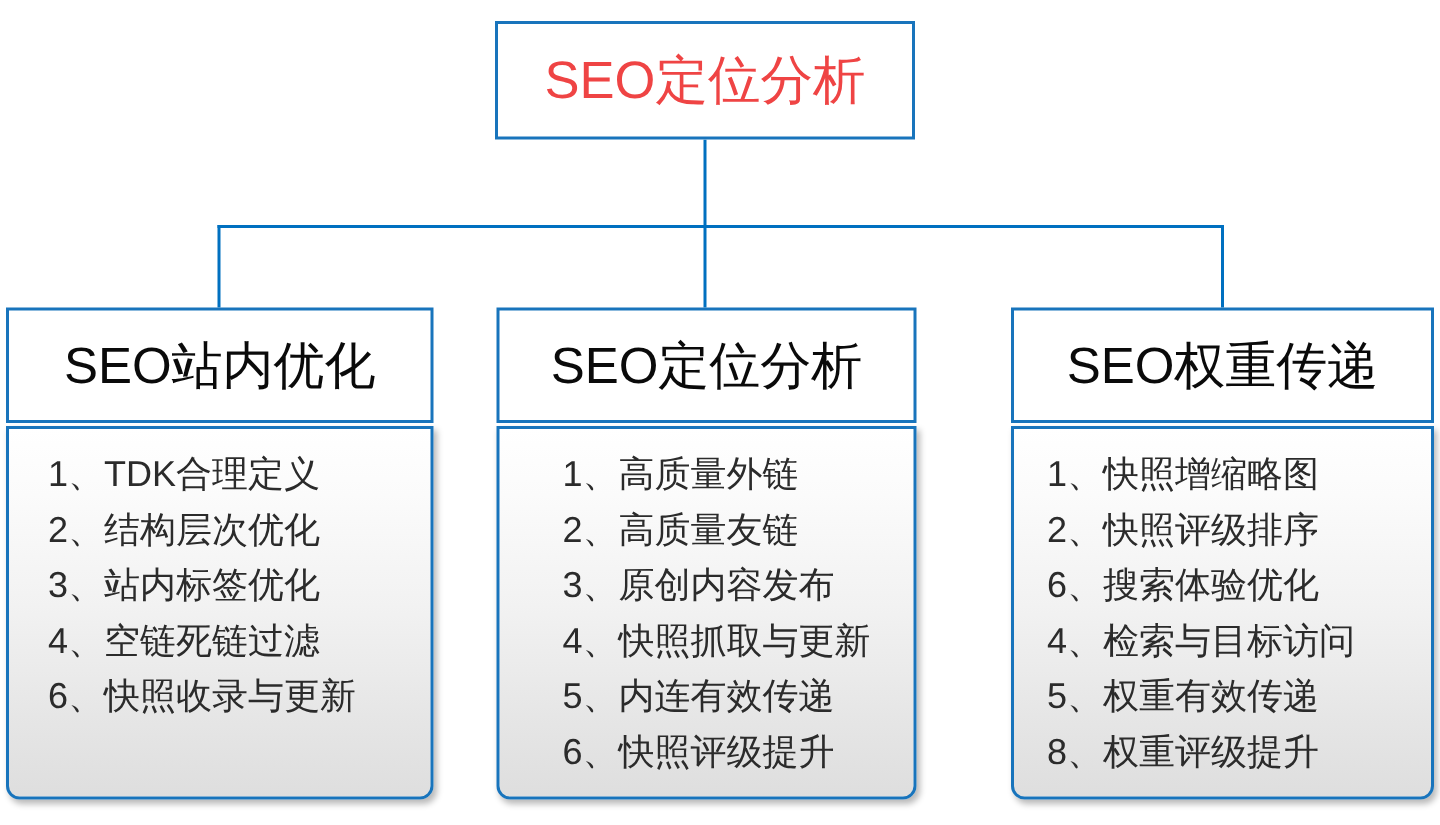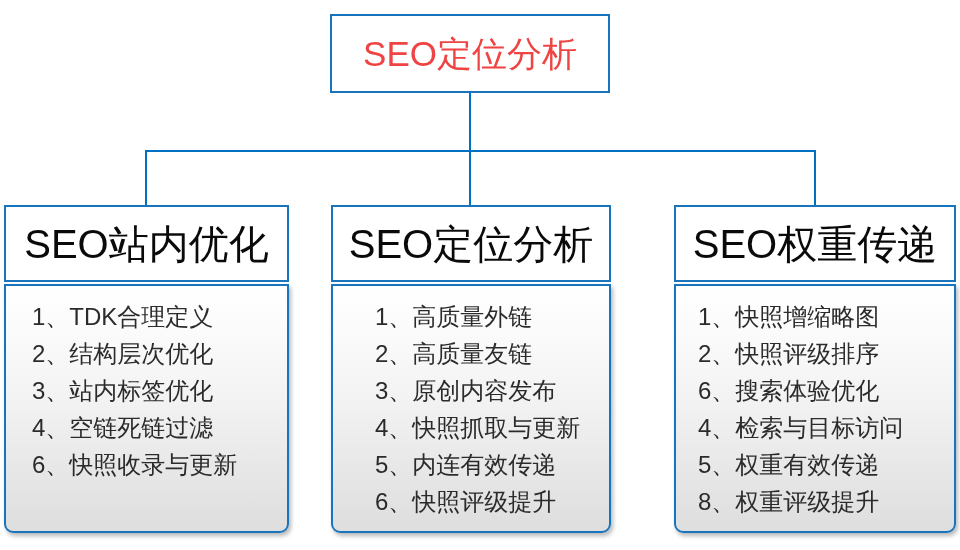--- a/index.html
+++ b/index.html
@@ -80,21 +80,21 @@
   .col-header {
     box-sizing: border-box;
     height: 77px;
     border: 2px solid #1874BC;
     background: #ffffff;
     display: flex;
     align-items: center;
     justify-content: center;
   }
   .col-header-title {
-    font-size: 40px;
+    font-size: 34px;
     color: #0a0a0a;
     line-height: 1;
     white-space: nowrap;
   }
 
   .col-body {
     box-sizing: border-box;
     margin-top: 2px;
     height: 249px;
     border: 2px solid #1874BC;

